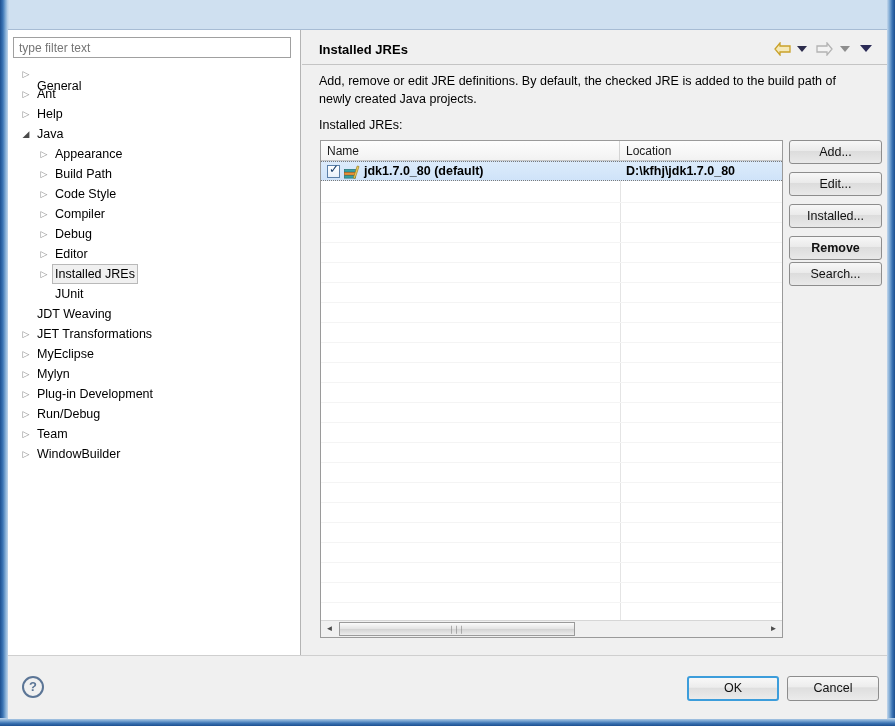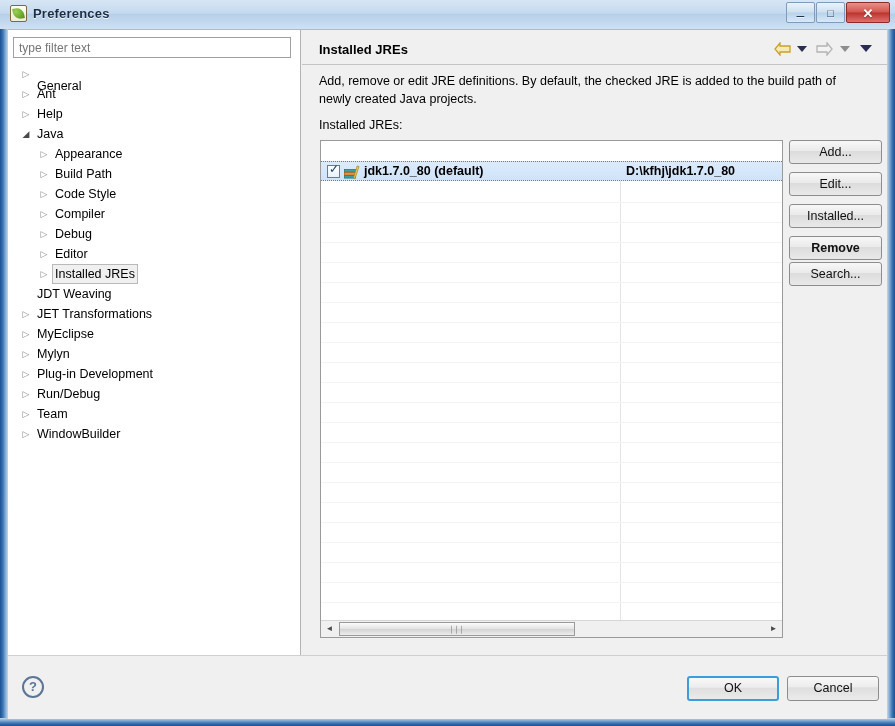--- a/index.html
+++ b/index.html
@@ -325,36 +325,20 @@
 </style>
 </head>
 <body>
 
 <div id="window">
 
   <div id="frame-left"></div>
   <div id="frame-right"></div>
   <div id="frame-bottom"></div>
 
-  <div id="titlebar">
-    <div id="title-icon">
-      <div class="leaf"></div>
-    </div>
-    <div id="title-text">Preferences</div>
-
-    <div class="win-btn" id="btn-min">
-      <span class="glyph">–</span>
-    </div>
-    <div class="win-btn" id="btn-max">
-      <span class="glyph">□</span>
-    </div>
-    <div class="win-btn" id="btn-close">
-      <span class="glyph">✕</span>
-    </div>
-  </div>
 
   <div id="client">
 
     <div id="left-pane">
       <input id="filter-input" type="text" placeholder="type filter text" style="">
       <div id="tree">
           <div class="tree-row">
             <span class="arrow" style="left: 12px;">▷</span>
             <span class="lbl" style="left: 26px; margin-top: 12px;">General</span>
           </div>
@@ -390,20 +374,23 @@
             <span class="arrow" style="left: 30px;">▷</span>
             <span class="lbl" style="left: 44px;">Debug</span>
           </div>
           <div class="tree-row">
             <span class="arrow" style="left: 30px;">▷</span>
             <span class="lbl" style="left: 44px;">Editor</span>
           </div>
           <div class="tree-row selected">
             <span class="arrow" style="left: 30px;">▷</span>
             <span class="lbl" style="left: 44px;">Installed JREs</span>
+          </div>
+          <div class="tree-row">
+            <span class="lbl" style="left: 44px;">JUnit</span>
           </div>
           <div class="tree-row">
             <span class="lbl" style="left: 26px;">JDT Weaving</span>
           </div>
           <div class="tree-row">
             <span class="arrow" style="left: 12px;">▷</span>
             <span class="lbl" style="left: 26px;">JET Transformations</span>
           </div>
           <div class="tree-row">
             <span class="arrow" style="left: 12px;">▷</span>
@@ -449,20 +436,24 @@
       </div>
 
       <div id="title-rule"></div>
 
       <div id="desc">Add, remove or edit JRE definitions. By default, the checked JRE is added to the build path of newly created Java projects.</div>
 
       <div id="list-label">Installed JREs:</div>
 
       <div id="table-main">
 
+        <div id="thead">
+          <div class="th" id="th-name">Name</div>
+          <div class="th" id="th-loc">Location</div>
+        </div>
 
         <div id="col-divider"></div>
 
         <div id="row-selected">
           <div id="row-checkbox">
             <span class="tick">✓</span>
           </div>
           <svg id="row-jre-icon" viewBox="0 0 16 14">
             <rect x="0.5" y="4.5" width="11" height="2.6" fill="#3aa3a3" stroke="#1c6e6e" stroke-width="0.7"></rect>
             <rect x="0.5" y="7.6" width="11" height="2.6" fill="#e8913a" stroke="#a85f13" stroke-width="0.7"></rect>

